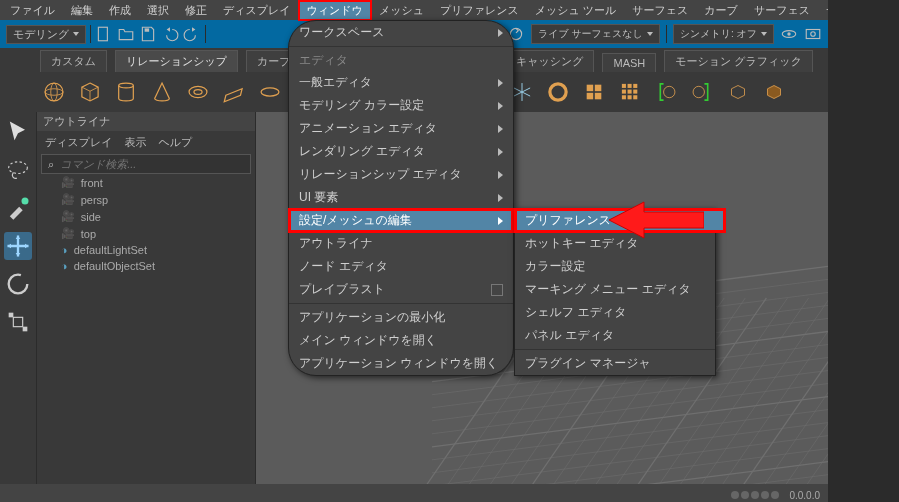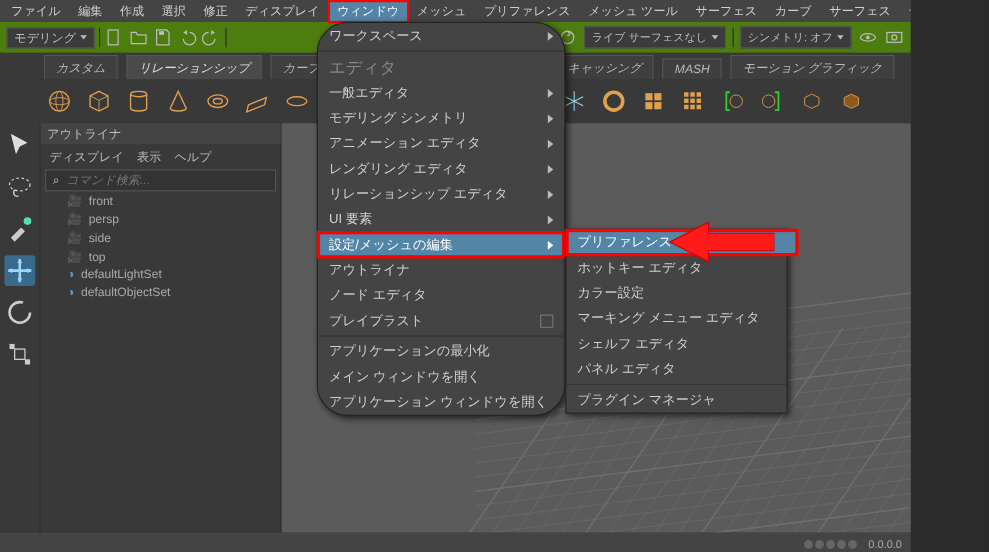--- a/index.html
+++ b/index.html
@@ -1,25 +1,25 @@
 <!DOCTYPE html>
 <html><head>
 <meta charset="utf-8">
 <style>
   html,body{margin:0;padding:0;background:#2b2b2b;color:#bfbfbf;font-family:"Meiryo","Yu Gothic","Hiragino Sans",sans-serif;font-size:11px;}
   #app{width:828px;height:502px;position:relative;overflow:hidden;background:#393939;}
   .menubar{height:20px;background:#444444;display:flex;align-items:center;padding:0 2px;color:#d0d0d0;}
   .mitem{padding:2px 8px;white-space:nowrap;}
   .mitem.sel{background:#5285a6;color:#fff;outline:2px solid #ff0000;outline-offset:-1px;}
-  .toolbar1{height:24px;background:#4d7c0f;display:flex;align-items:center;padding:2px 6px;gap:4px;}
+  .toolbar1{height:24px;background:#0369a1;display:flex;align-items:center;padding:2px 6px;gap:4px;}
   .dropdown{background:#3b3b3b;border:1px solid #555;padding:1px 6px;display:flex;align-items:center;gap:4px;}
   .caret{width:0;height:0;border-left:3px solid transparent;border-right:3px solid transparent;border-top:4px solid #bbb;}
   .vsep{width:1px;height:18px;background:#2b2b2b;}
   .tbicon{width:18px;height:18px;display:flex;align-items:center;justify-content:center;color:#bbb;}
-  .tabbar{height:24px;background:#393939;display:flex;align-items:flex-end;padding-left:40px;gap:8px;font-style:italic;}
+  .tabbar{height:24px;background:#393939;display:flex;align-items:flex-end;padding-left:40px;gap:8px;}
   .tab{background:#3f3f3f;border:1px solid #555;border-bottom:none;padding:3px 10px;font-size:11px;color:#bbb;}
   .tab.active{background:#4a4a4a;color:#e0e0e0;}
   .shelf{height:40px;background:#393939;display:flex;align-items:center;padding:0 40px;gap:8px;}
   .shelficon{width:28px;height:28px;display:flex;align-items:center;justify-content:center;}
   .shelficon svg{width:26px;height:26px;}
   .body{display:flex;height:calc(100% - 20px - 24px - 24px - 40px - 22px);}
   .lefttool{width:36px;background:#393939;border-right:1px solid #2b2b2b;display:flex;flex-direction:column;align-items:center;gap:10px;padding-top:6px;}
   .lefticon{width:28px;height:28px;display:flex;align-items:center;justify-content:center;color:#888;}
   .lefticon.sel{background:#3a6a8a;border-radius:3px;}
   .outliner{width:218px;background:#393939;border-right:1px solid #2b2b2b;display:flex;flex-direction:column;}
@@ -31,21 +31,21 @@
   .camicon{color:#6a6a6a;font-size:11px;}
   .seticon{color:#5aa0c0;}
   .viewport{flex:1;position:relative;background:#5b5b5b;overflow:hidden;}
   .viewport svg.grid{position:absolute;left:0;top:0;width:100%;height:100%;}
   .vpheader{position:absolute;left:0;top:0;right:0;height:20px;background:#444444;display:flex;align-items:center;gap:12px;padding:0 6px;color:#bbb;}
   
   .menu{position:absolute;background:#444444;border:1px solid #222;box-shadow:2px 2px 6px rgba(0,0,0,0.6);color:#d0d0d0;font-size:12px;}
   .menu .row{display:flex;align-items:center;justify-content:space-between;padding:3px 10px;min-width:190px;white-space:nowrap;}
   .menu .row.hover{background:#5285a6;color:#fff;}
   .menu .sep{height:1px;background:#333;margin:2px 0;}
-  .menu .section{color:#888;font-size:15px;padding:3px 10px 2px;}
+  .menu .section{color:#888;font-size:12px;padding:3px 10px 2px;}
   .arrow{width:0;height:0;border-top:4px solid transparent;border-bottom:4px solid transparent;border-left:5px solid #bbb;margin-left:8px;}
   .menu .row.hover .arrow{border-left-color:#fff;}
   .checkbox{width:10px;height:10px;border:1px solid #777;margin-left:8px;}
   .redbox{outline:3px solid #ff0000;outline-offset:-2px;}
   .bigarrow{position:absolute;pointer-events:none;}
   .statusbar{height:22px;background:#444444;display:flex;align-items:center;justify-content:flex-end;padding:0 8px;gap:10px;color:#aaa;font-size:10px;}
   .minis{display:flex;gap:2px;}
   .mini{width:8px;height:8px;border-radius:50%;background:#666;}
   
   .righttools{display:flex;align-items:center;gap:6px;margin-left:auto;}
@@ -405,21 +405,21 @@
         <span>ワークスペース</span>
         <span class="arrow"></span>
       </div>
       <div class="sep"></div>
       <div class="section">エディタ</div>
       <div class="row">
         <span>一般エディタ</span>
         <span class="arrow"></span>
       </div>
       <div class="row">
-        <span>モデリング シンメトリ</span>
+        <span>モデリング カラー設定</span>
         <span class="arrow"></span>
       </div>
       <div class="row">
         <span>アニメーション エディタ</span>
         <span class="arrow"></span>
       </div>
       <div class="row">
         <span>レンダリング エディタ</span>
         <span class="arrow"></span>
       </div>

